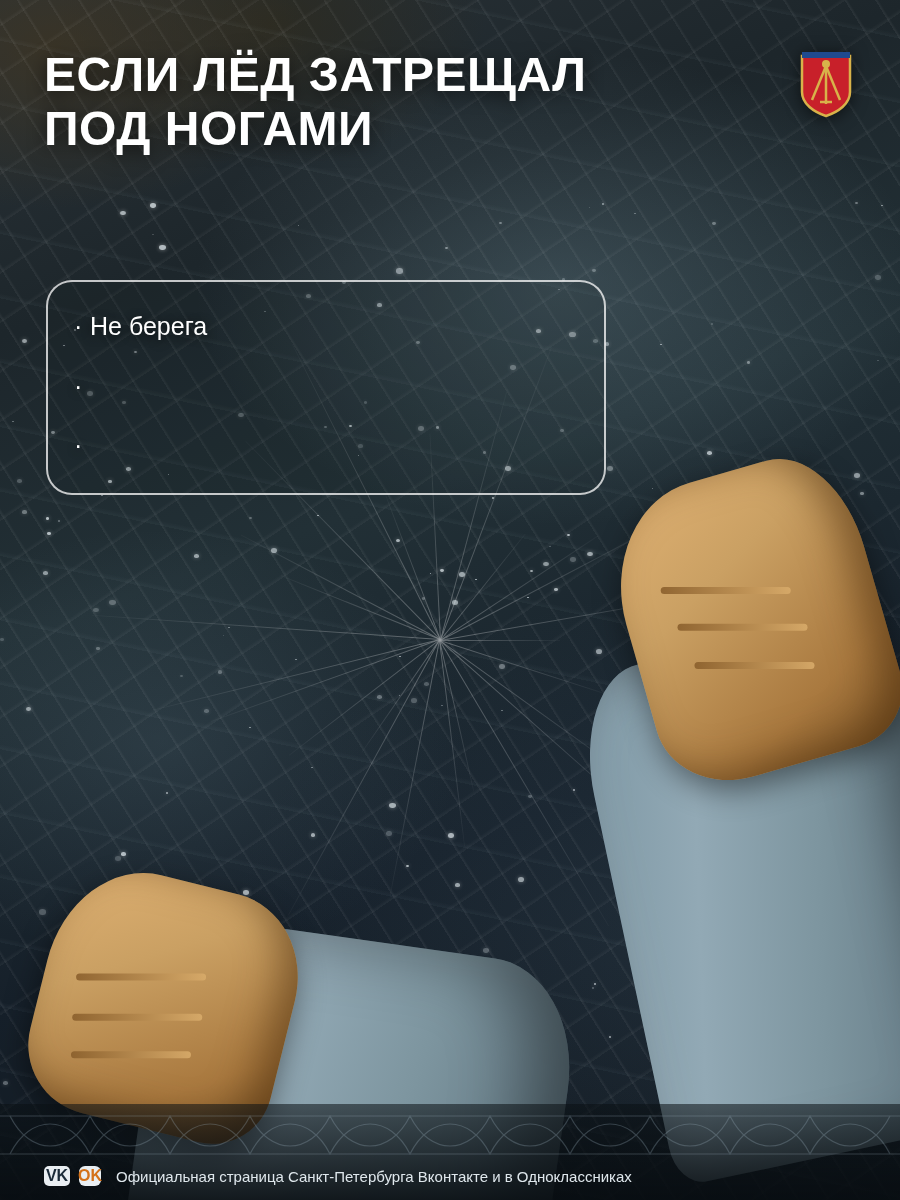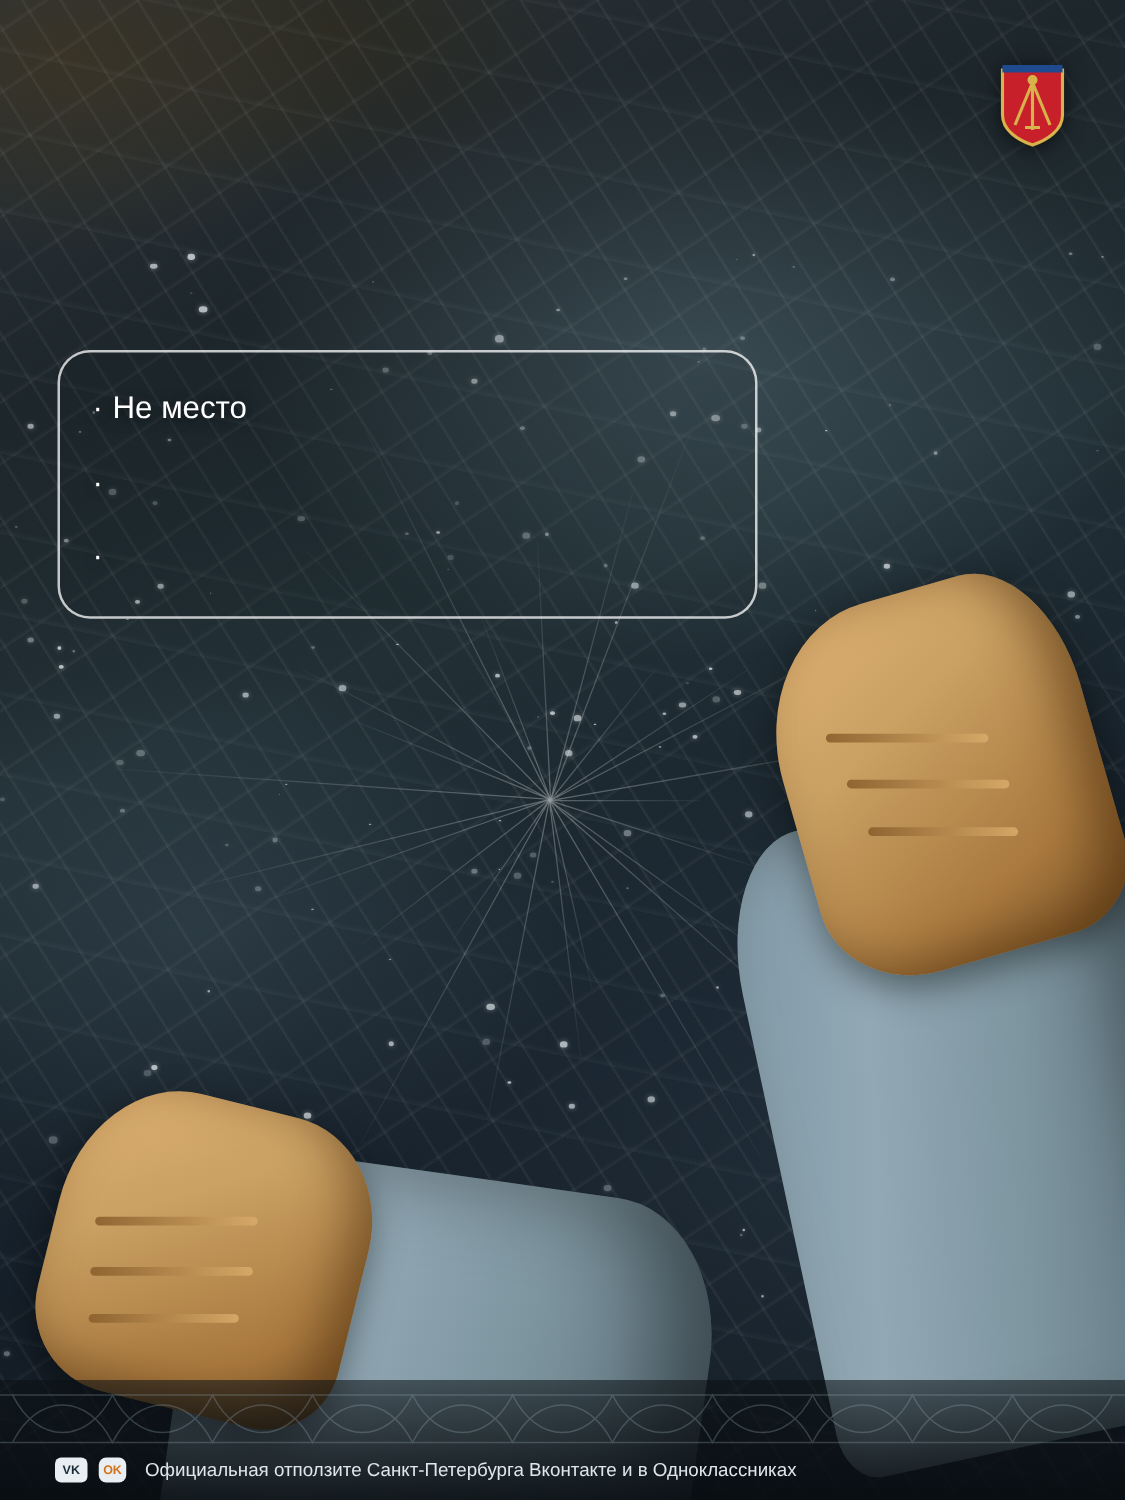--- a/index.html
+++ b/index.html
@@ -202,21 +202,21 @@
     display: flex;
     align-items: center;
     gap: 9px;
   }
   .social {
     width: 26px;
     height: 20px;
     border-radius: 5px;
     background: #e9eef2;
     color: #1a2a38;
-    font-size: 10px;
+    font-size: 16px;
     font-weight: bold;
     display: flex;
     align-items: center;
     justify-content: center;
   }
   .social.ok {
     background: #e9eef2;
     color: #d4721a;
     width: 22px;
     border-radius: 6px;
@@ -453,36 +453,38 @@
   </div>
 
   <div class="leg leg-left"></div>
   <div class="boot boot-left">
     <div class="lace" style="left:30px; top:100px; width:130px; transform:rotate(-14deg);"></div>
     <div class="lace" style="left:36px; top:140px; width:130px; transform:rotate(-14deg);"></div>
     <div class="lace" style="left:44px; top:178px; width:120px; transform:rotate(-14deg);"></div>
   </div>
 
   <div class="title">
+    <div>ЕСЛИ ЛЁД ЗАТРЕЩАЛ</div>
+    <div>ПОД НОГАМИ</div>
   </div>
 
   <svg class="emblem" viewBox="0 0 56 66">
     <path d="M4 4 H52 V40 C52 52 40 60 28 64 C16 60 4 52 4 40 Z" fill="#c8202a" stroke="#d8b24a" stroke-width="2.5"></path>
     <path d="M28 14 L28 52" stroke="#d8b24a" stroke-width="2.5"></path>
     <path d="M28 14 L14 48" stroke="#d8b24a" stroke-width="2.5"></path>
     <path d="M28 14 L42 48" stroke="#d8b24a" stroke-width="2.5"></path>
     <path d="M22 50 h12" stroke="#d8b24a" stroke-width="2.5"></path>
     <circle cx="28" cy="12" r="4" fill="#d8b24a"></circle>
     <rect x="4" y="0" width="48" height="6" fill="#1f4a8f"></rect>
   </svg>
 
   <div class="tips">
     <div class="tip">
       <span class="dot">·</span>
-      <span class="txt">Не место</span>
+      <span class="txt">Не берега</span>
     </div>
     <div class="tip">
       <span class="dot">·</span>
     </div>
     <div class="tip">
       <span class="dot">·</span>
     </div>
   </div>
 
   <div class="footer">
@@ -490,16 +492,16 @@
       <g fill="none" stroke="#9fb4c2" stroke-width="1.2" opacity="0.55">
         <path d="M0 50 H900"></path>
         <path d="M0 12 H900"></path>
         <path d="M10 50 C 30 10, 70 10, 90 50 C 110 10, 150 10, 170 50 C 190 10, 230 10, 250 50 C 270 10, 310 10, 330 50 C 350 10, 390 10, 410 50 C 430 10, 470 10, 490 50 C 510 10, 550 10, 570 50 C 590 10, 630 10, 650 50 C 670 10, 710 10, 730 50 C 750 10, 790 10, 810 50 C 830 10, 870 10, 890 50"></path>
         <path d="M10 12 C 30 52, 70 52, 90 12 C 110 52, 150 52, 170 12 C 190 52, 230 52, 250 12 C 270 52, 310 52, 330 12 C 350 52, 390 52, 410 12 C 430 52, 470 52, 490 12 C 510 52, 550 52, 570 12 C 590 52, 630 52, 650 12 C 670 52, 710 52, 730 12 C 750 52, 790 52, 810 12 C 830 52, 870 52, 890 12"></path>
       </g>
     </svg>
     <div class="footer-bar">
       <div class="social">VK</div>
       <div class="social ok">OK</div>
-      <div class="footer-text">Официальная отползите Санкт-Петербурга Вконтакте и в Одноклассниках</div>
+      <div class="footer-text">Официальная страница Санкт-Петербурга Вконтакте и в Одноклассниках</div>
     </div>
   </div>
 </div>
 
 </body></html>

